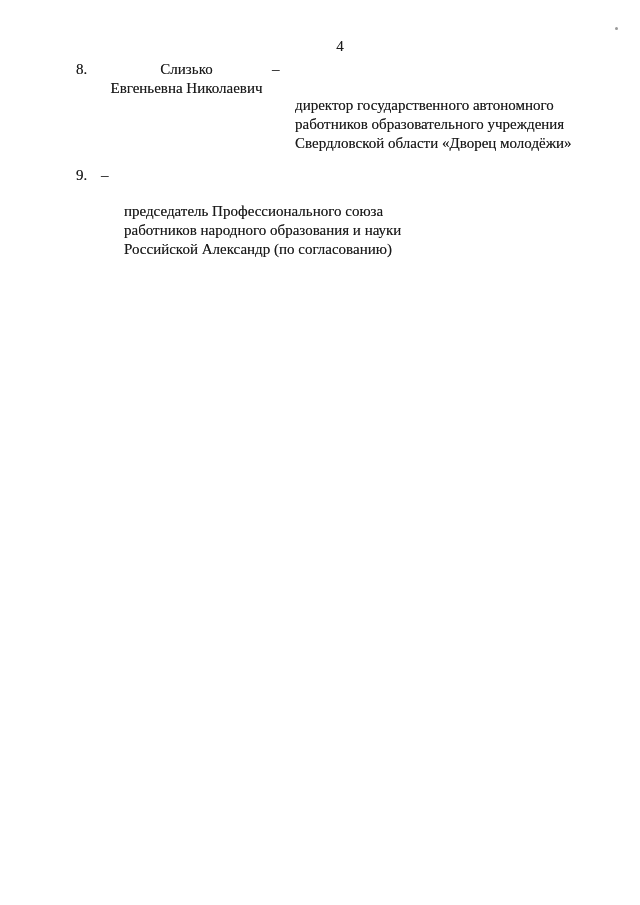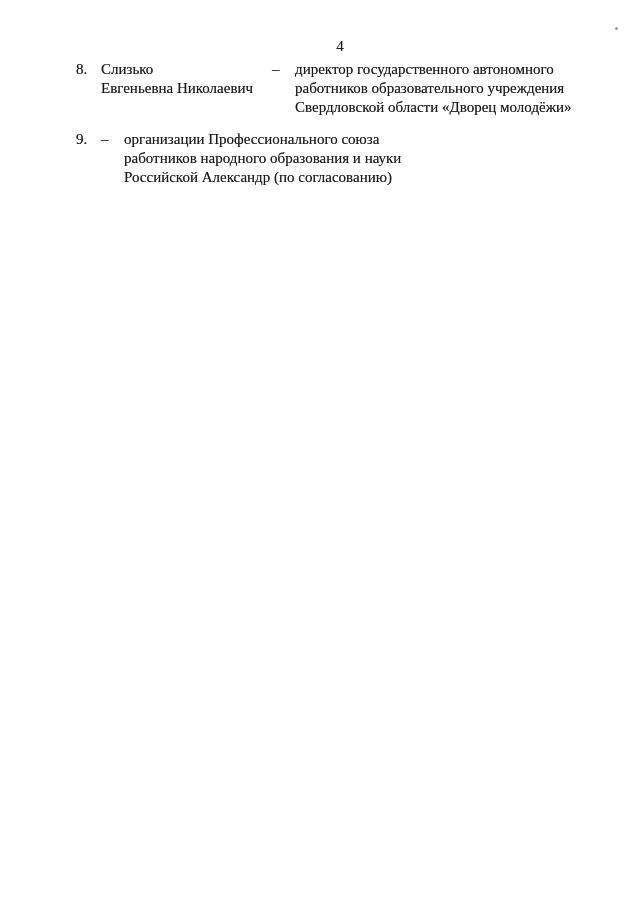--- a/index.html
+++ b/index.html
@@ -41,23 +41,23 @@
     left: 76px;
     top: 60px;
     width: 524px;
   }
   .row {
     display: flex;
     align-items: flex-start;
     margin-bottom: 13px;
   }
   .col-num  { width: 25px;  flex: 0 0 25px; }
-  .col-name { width: 171px; flex: 0 0 171px; }
+  .col-name { width: 171px; flex: 0 0 171px; text-align: center; }
   .col-dash { width: 23px;  flex: 0 0 23px; }
-  .col-desc { width: 300px; flex: 0 0 300px; }
+  .col-desc { width: 300px; flex: 0 0 300px; margin-top: 36px; }
   .line { white-space: nowrap; }
 </style>
 </head>
 <body>
 
 <div class="page">
 
   <div class="page-number">4</div>
 
   <div class="speck"></div>
@@ -75,21 +75,21 @@
         <div class="line">директор государственного автономного</div>
         <div class="line">работников образовательного учреждения</div>
         <div class="line">Свердловской области «Дворец молодёжи»</div>
       </div>
     </div>
 
     <div class="row">
       <div class="col-num">9.</div>
       <div class="col-dash">–</div>
       <div class="col-desc">
-        <div class="line">организации Профессионального союза</div>
+        <div class="line">председатель Профессионального союза</div>
         <div class="line">работников народного образования и науки</div>
         <div class="line">Российской Александр (по согласованию)</div>
       </div>
     </div>
 
   </div>
 
 </div>
 
 </body></html>

